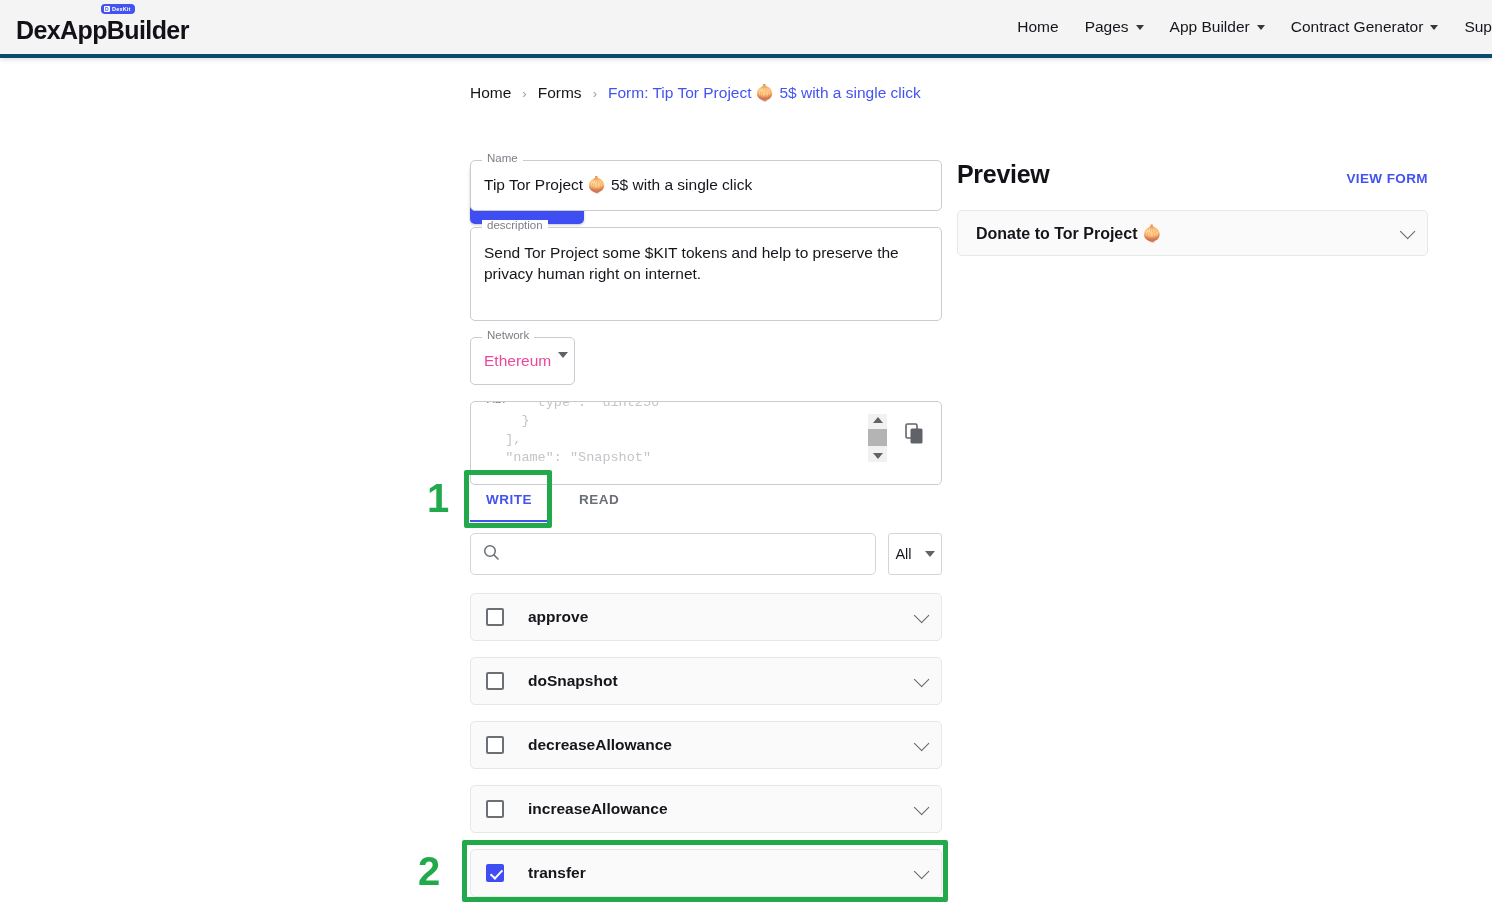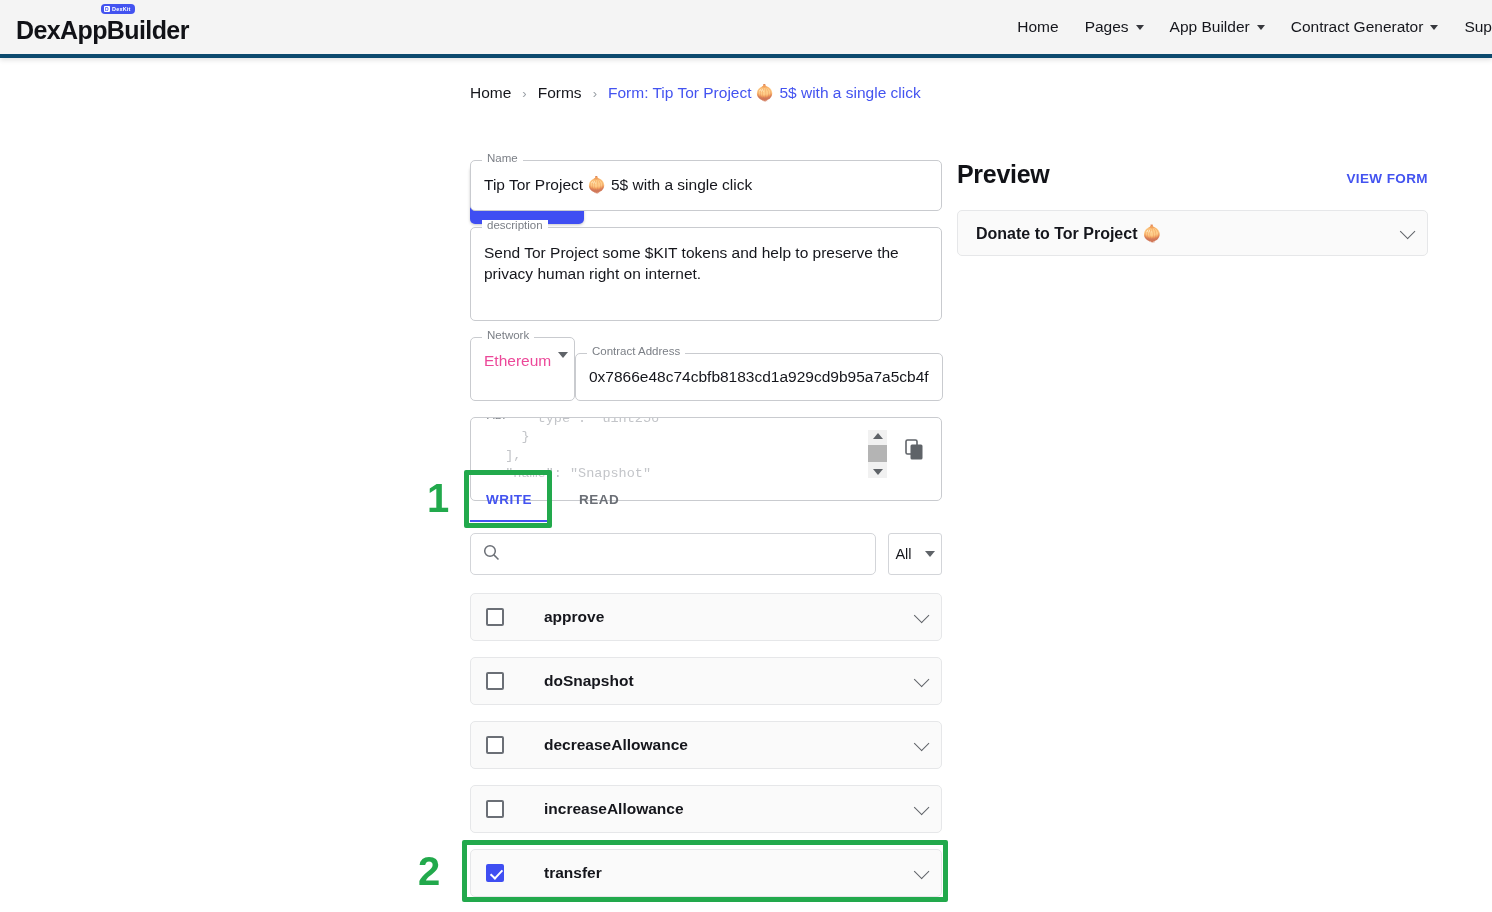--- a/index.html
+++ b/index.html
@@ -351,21 +351,21 @@
   .cbox.checked::after {
     content: "";
     position: absolute;
     left: 4.5px; top: 1px;
     width: 5px; height: 10px;
     border: solid #fff;
     border-width: 0 2.2px 2.2px 0;
     transform: rotate(43deg);
   }
   .fn-name {
-    margin-left: 40px;
+    margin-left: 24px;
     font-size: 15.5px;
     font-weight: 600;
     color: #15161c;
   }
   .chev {
     margin-left: auto;
     width: 11px; height: 11px;
     border: solid #5f6368;
     border-width: 0 1.8px 1.8px 0;
     transform: rotate(45deg) translateY(-3px);
@@ -485,24 +485,20 @@
     <div class="field-value textarea">Send Tor Project some $KIT tokens and help to preserve the privacy human right on internet.</div>
   </div>
 
   <div class="row-2">
     <div class="field field-network">
       <span class="field-label">Network</span>
       <div class="select-value">
         <span>Ethereum</span>
         <span class="tri-down"></span>
       </div>
-    </div>
-    <div class="field field-contract">
-      <span class="field-label">Contract Address</span>
-      <div class="mono-val">0x7866e48c74cbfb8183cd1a929cd9b95a7a5cb4f</div>
     </div>
   </div>
 
   <div class="field field-abi">
     <span class="field-label">ABI</span>
     <div class="abi-inner">
       <div class="abi-code">      type": "uint256"
     }
   ],
   "name": "Snapshot"</div>

